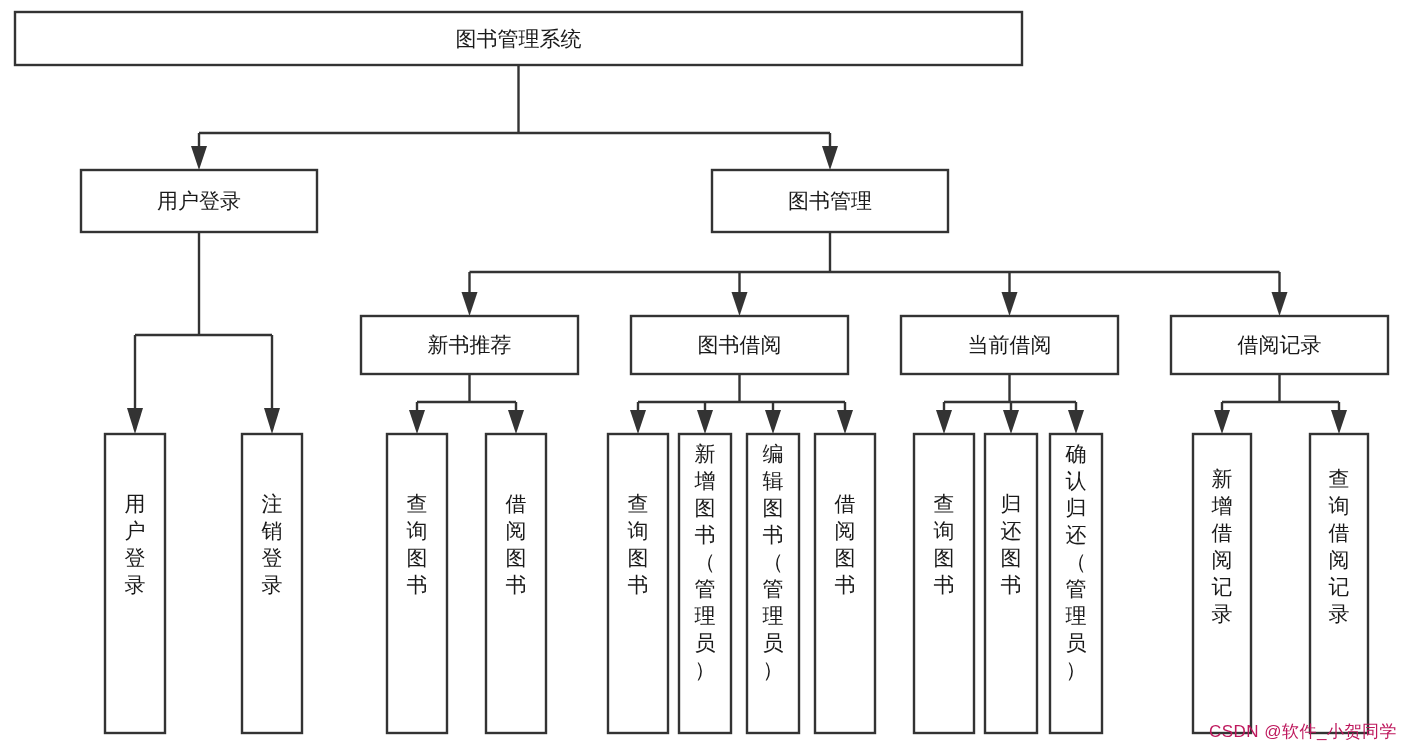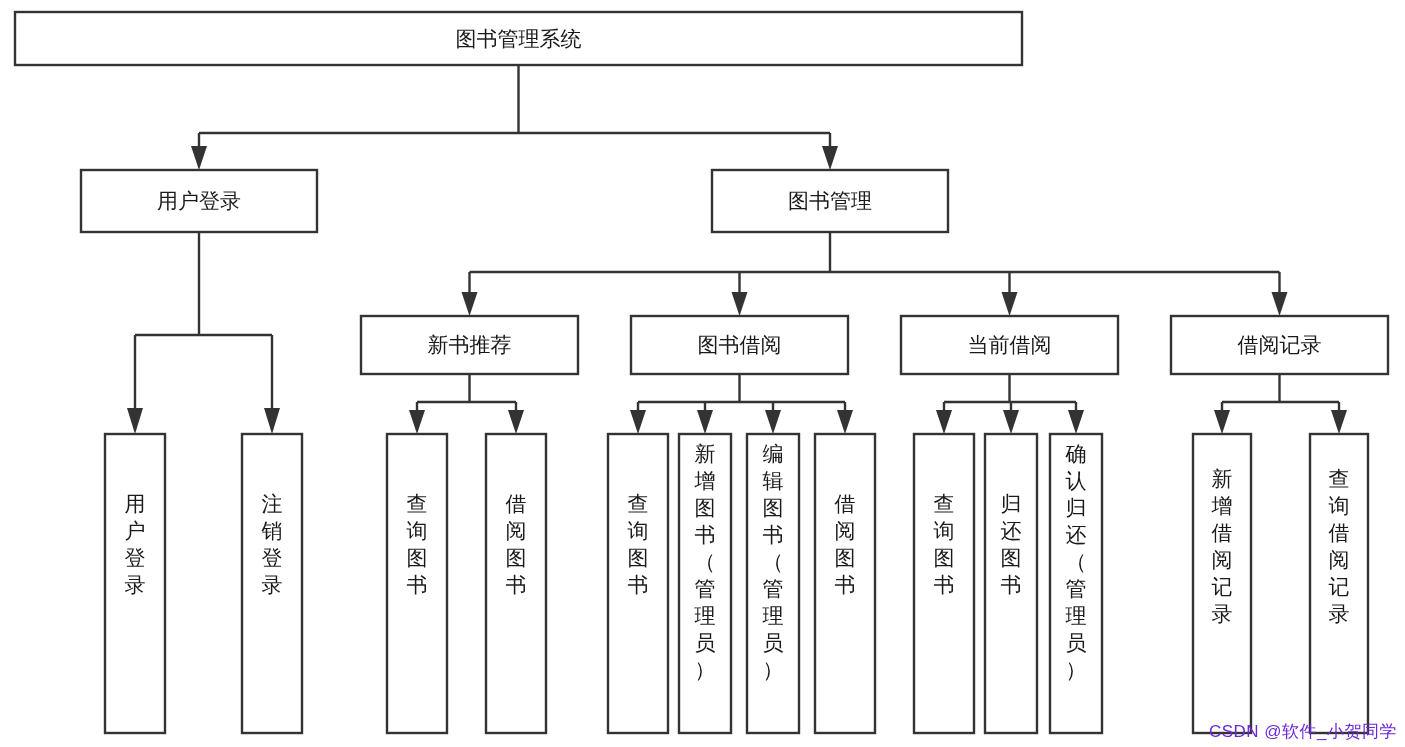--- a/index.html
+++ b/index.html
@@ -47,21 +47,21 @@
     stroke-linecap: butt;
   }
   .arrowhead {
     fill: #333333;
     stroke: none;
   }
   .watermark {
     position: absolute;
     right: 8px;
     bottom: 4px;
-    color: #6d28d9;
+    color: #be185d;
     font-size: 17px;
     font-family: "Liberation Sans", "DejaVu Sans", sans-serif;
     white-space: nowrap;
     letter-spacing: 0.5px;
     user-select: none;
   }
 </style>
 </head>
 <body>
 

